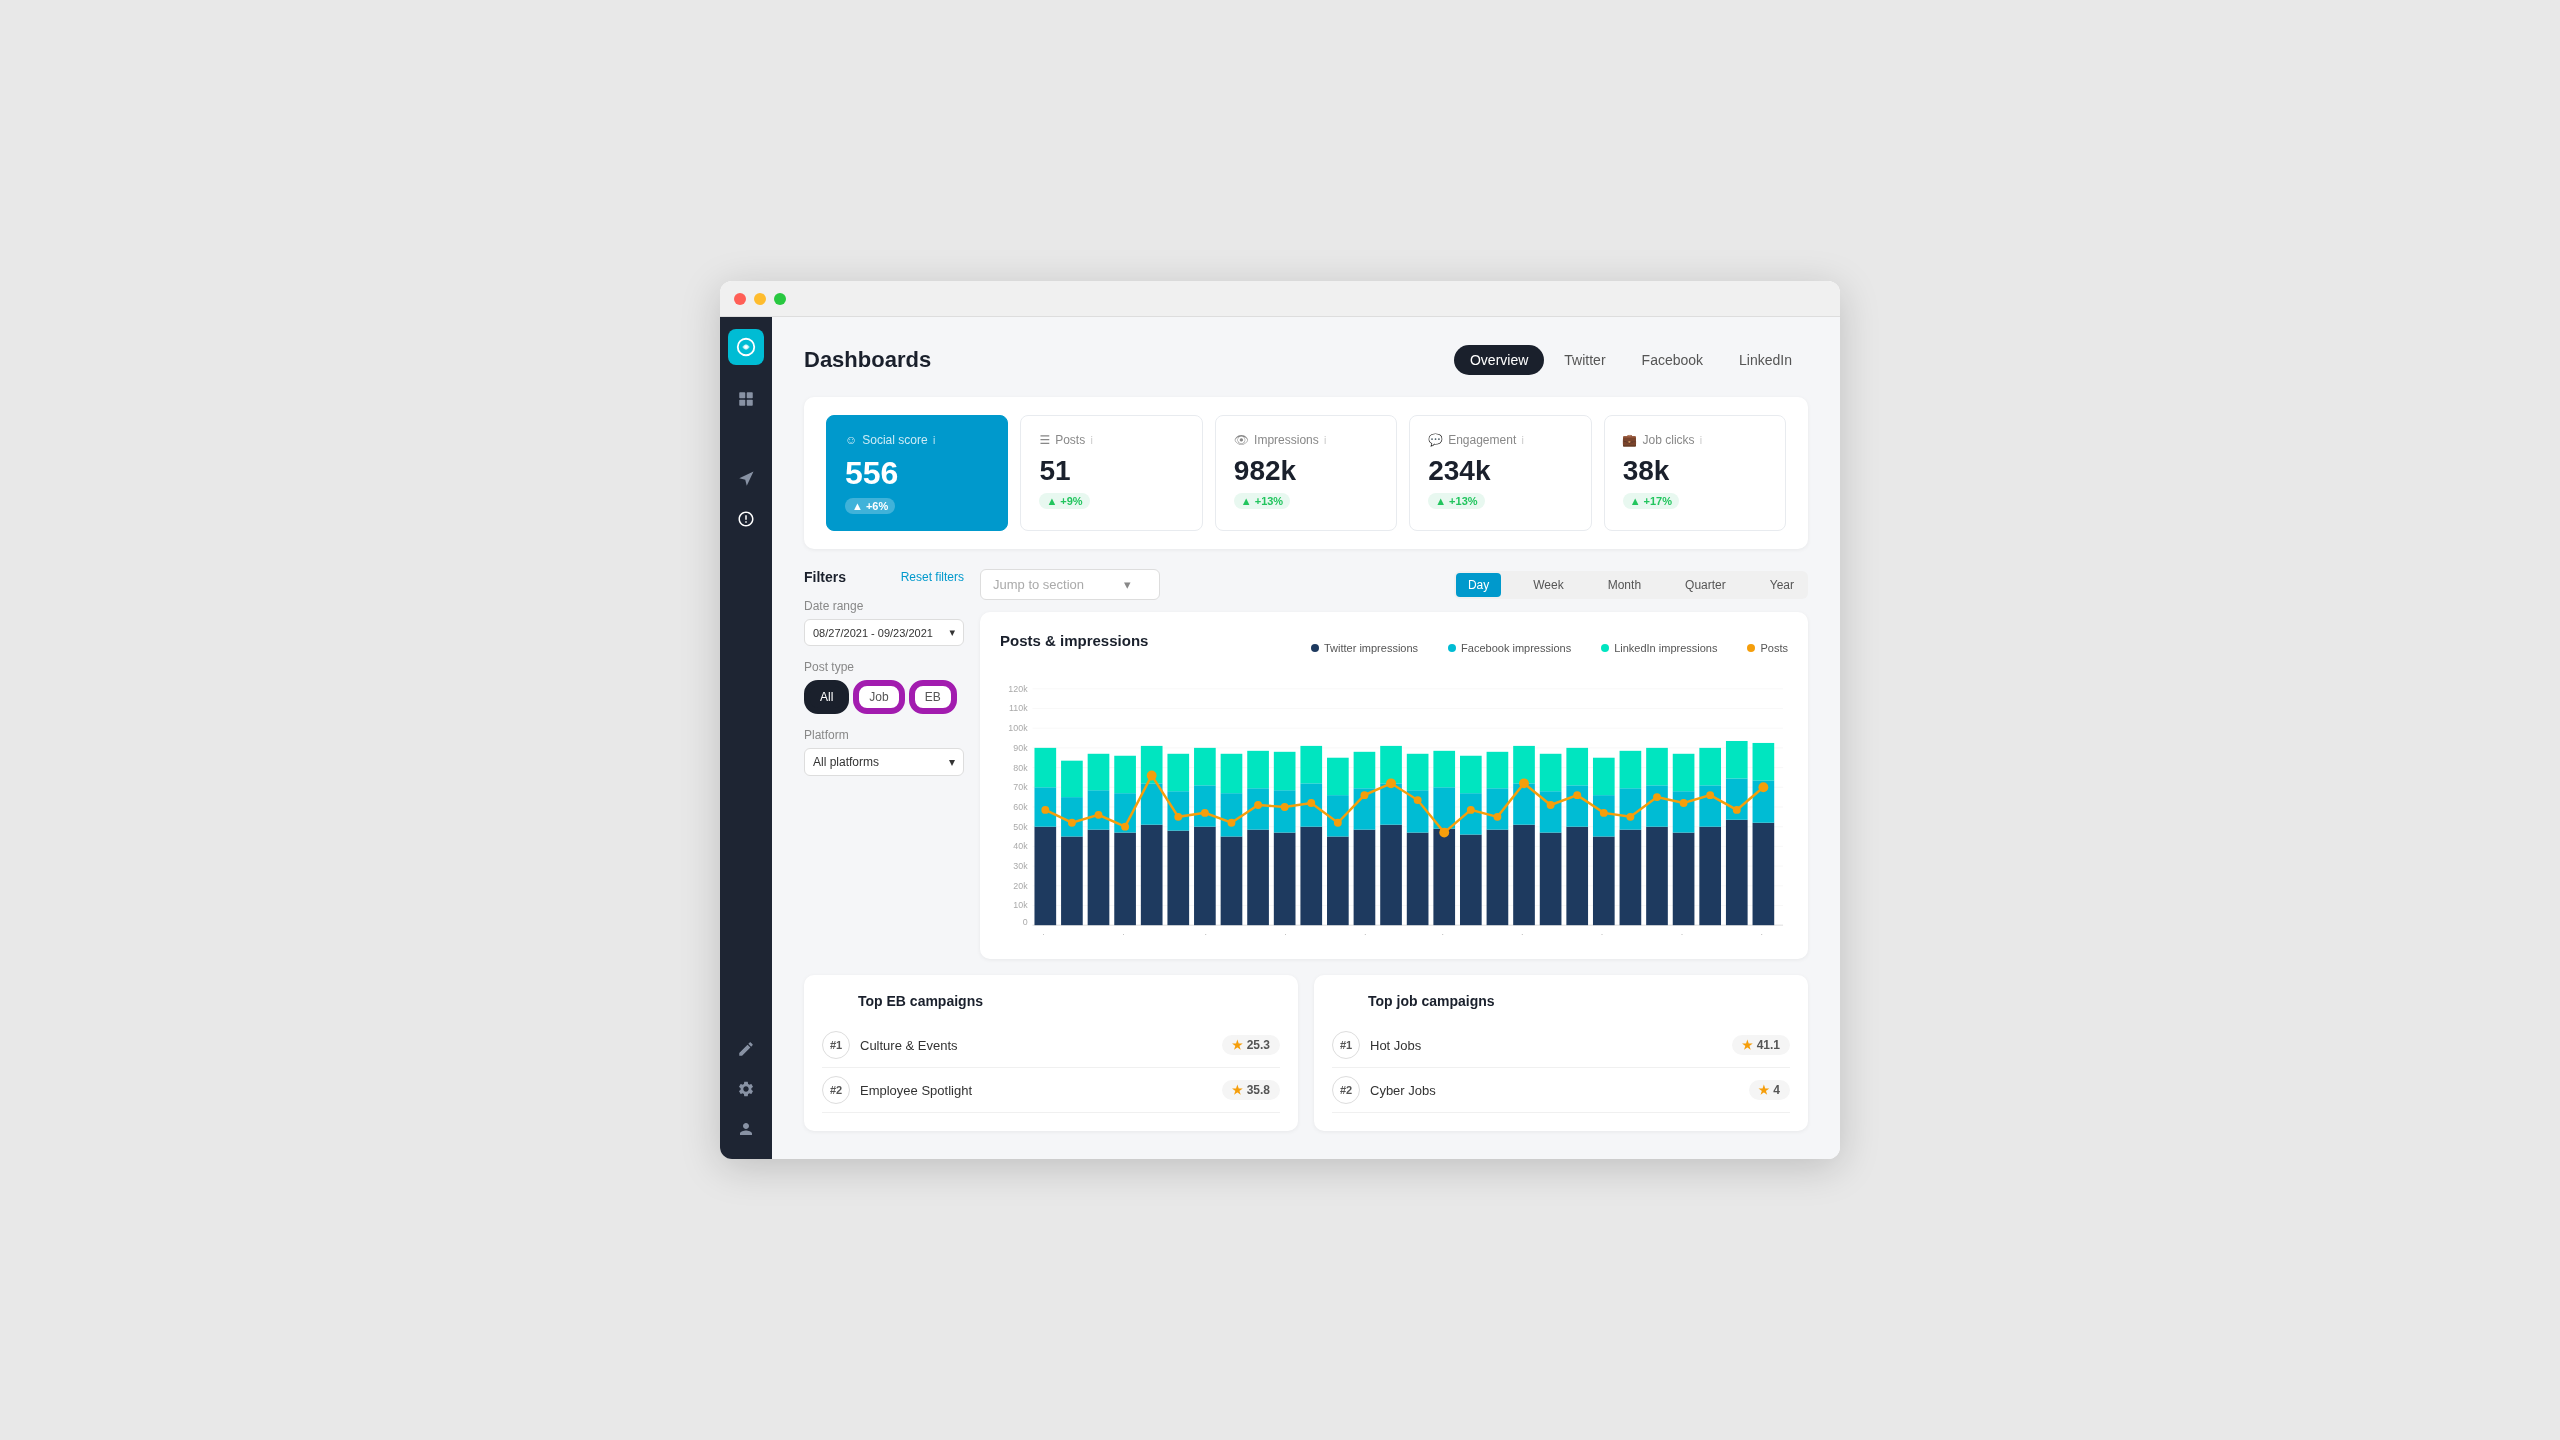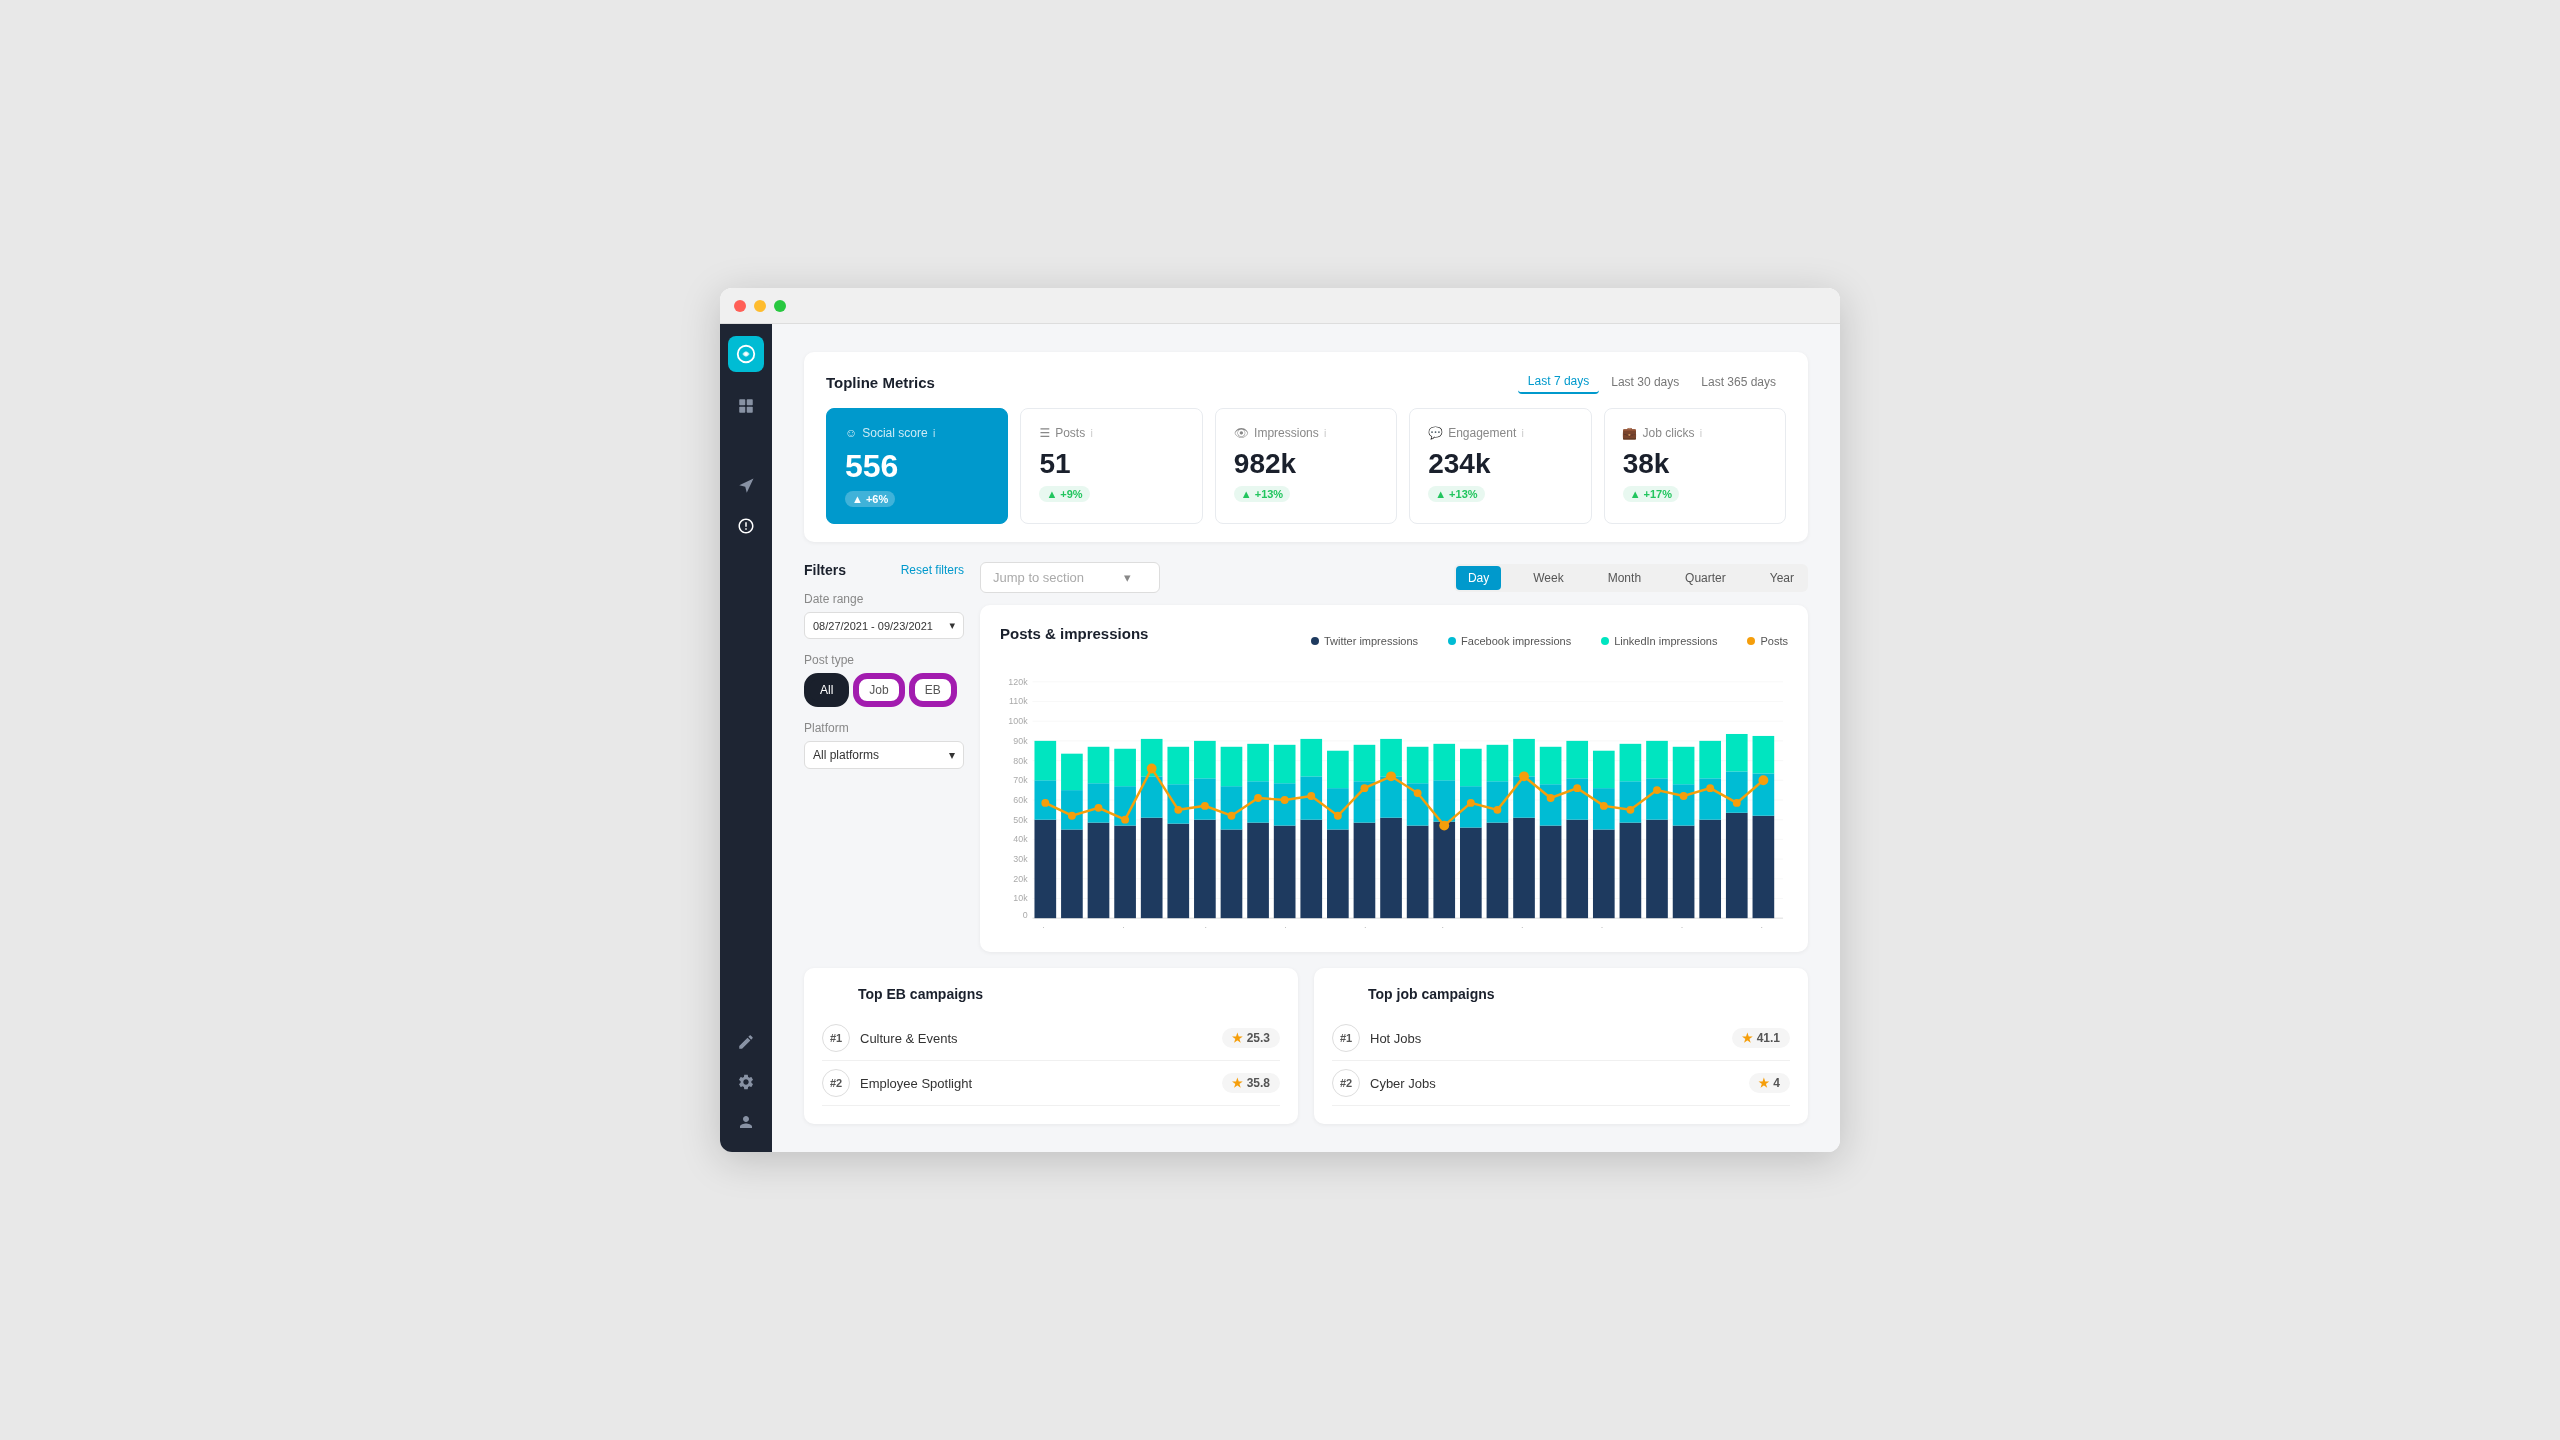--- a/index.html
+++ b/index.html
@@ -152,30 +152,31 @@
         <div class="sidebar-icon">
           <svg width="18" height="18" viewBox="0 0 24 24" fill="currentColor">
               <path d="M12 12c2.21 0 4-1.79 4-4s-1.79-4-4-4-4 1.79-4 4 1.79 4 4 4zm0 2c-2.67 0-8 1.34-8 4v2h16v-2c0-2.66-5.33-4-8-4z"></path>
             </svg>
         </div>
       </div>
     </div>
 
     <div class="main-content">
 
+      <div class="main-header">
+        <h1 class="page-title">Dashboards</h1>
+        <div class="nav-tabs">
+          <button class="nav-tab active">Overview</button>
+          <button class="nav-tab">Twitter</button>
+          <button class="nav-tab">Facebook</button>
+          <button class="nav-tab">LinkedIn</button>
+        </div>
+      </div>
 
       <div class="metrics-card">
-        <div class="metrics-header">
-          <span class="metrics-title">Topline Metrics</span>
-          <div class="time-tabs">
-            <button class="time-tab active">Last 7 days</button>
-            <button class="time-tab">Last 30 days</button>
-            <button class="time-tab">Last 365 days</button>
-          </div>
-        </div>
         <div class="metrics-grid">
 
           <div class="metric-item highlighted">
             <div class="metric-label">
               <span>☺</span>
               <span>Social score</span>
               <span style="font-size:11px;color:rgba(255,255,255,0.7)">ℹ</span>
             </div>
             <div class="metric-value">556</div>
             <div class="metric-badge">

